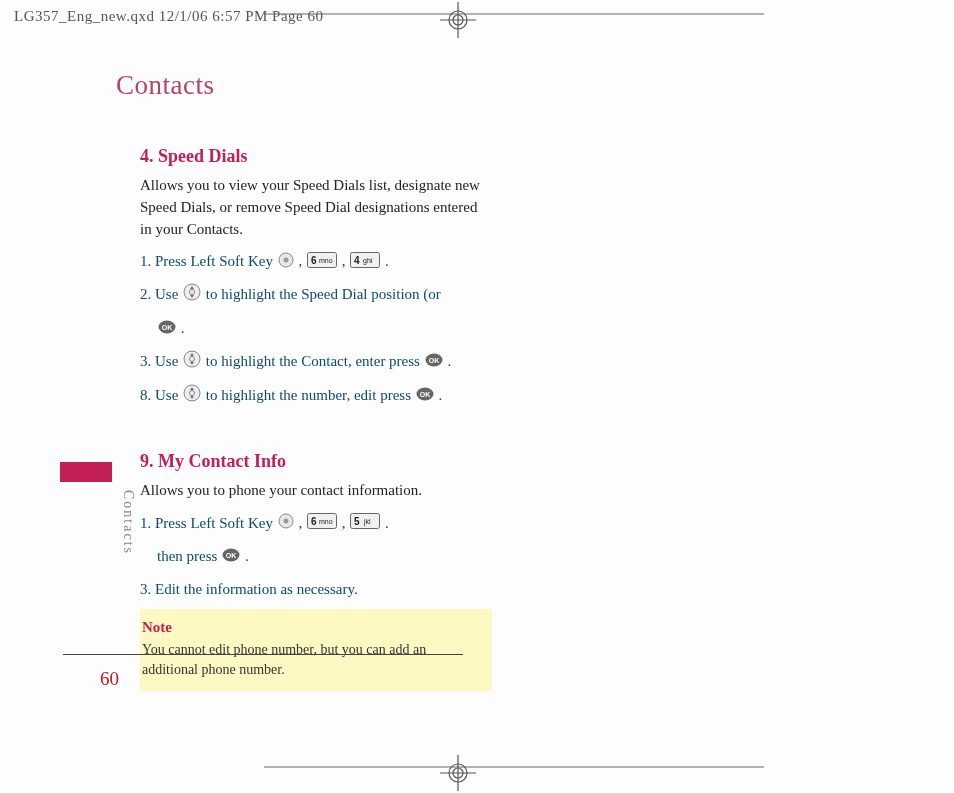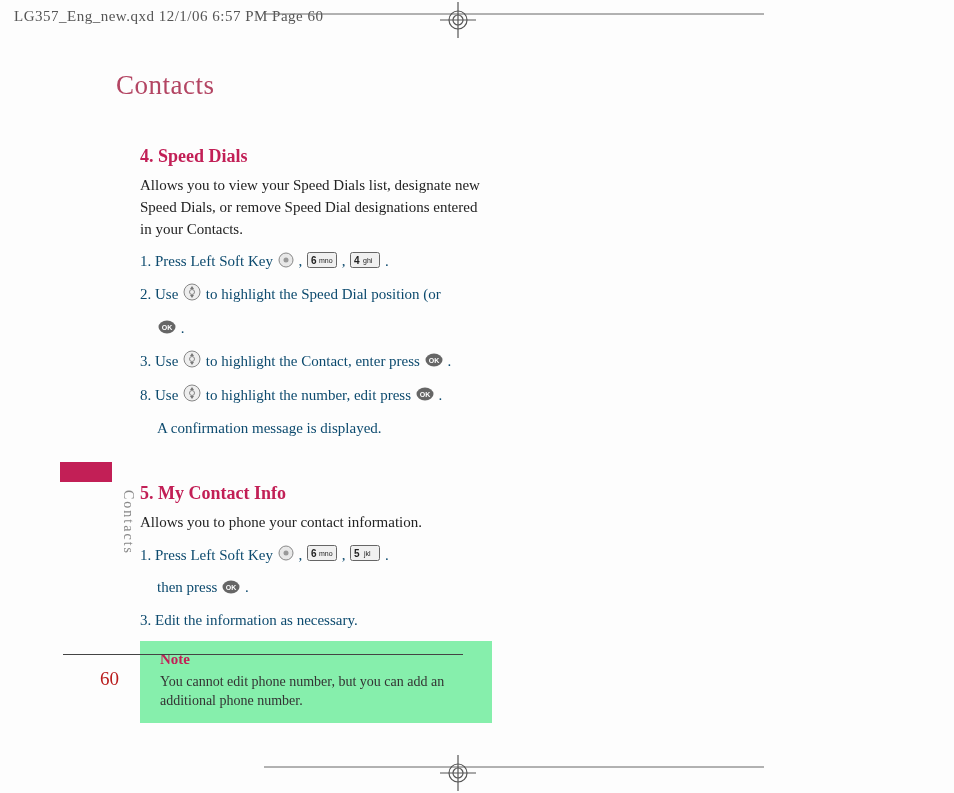--- a/index.html
+++ b/index.html
@@ -85,22 +85,22 @@
       display: inline-block;
       vertical-align: middle;
       margin: 0 1px;
     }
     .icon-key {
       display: inline-block;
       vertical-align: middle;
       margin: 0 1px;
     }
     .note-box {
-      background: #86efac;
-      padding: 10px 12px 12px 20px;
+      background: #fef9c3;
+      padding: 10px 12px 12px 2px;
       margin-top: 6px;
     }
     .note-title {
       color: #c21f56;
       font-weight: bold;
       font-size: 15px;
       margin-bottom: 4px;
     }
     .note-text {
       font-size: 14px;
@@ -258,25 +258,24 @@
         <span> to highlight the number, edit press </span>
         <span class="icon-circle">
           <svg width="18" height="14">
               <ellipse cx="9" cy="7" rx="8.5" ry="6.5" fill="#666"></ellipse>
               <text x="9" y="10" font-size="7" font-family="Arial" font-weight="bold" fill="#fff" text-anchor="middle">OK</text>
             </svg>
         </span>
         <span> .</span>
       </div>
 
-      <div class="step-line step-indent">A confirmation message is displayed.</div>
     </div>
 
     <div class="col">
-      <div class="section-title">5. My Contact Info</div>
+      <div class="section-title">9. My Contact Info</div>
       <p>Allows you to phone your contact information.</p>
 
       <div class="step-line">
         <span>1. Press Left Soft Key </span>
         <span class="icon-circle">
           <svg width="16" height="16">
               <circle cx="8" cy="8" r="7" fill="#e8e8e8" stroke="#888" stroke-width="1"></circle>
               <circle cx="8" cy="8" r="2.5" fill="#999"></circle>
             </svg>
         </span>

